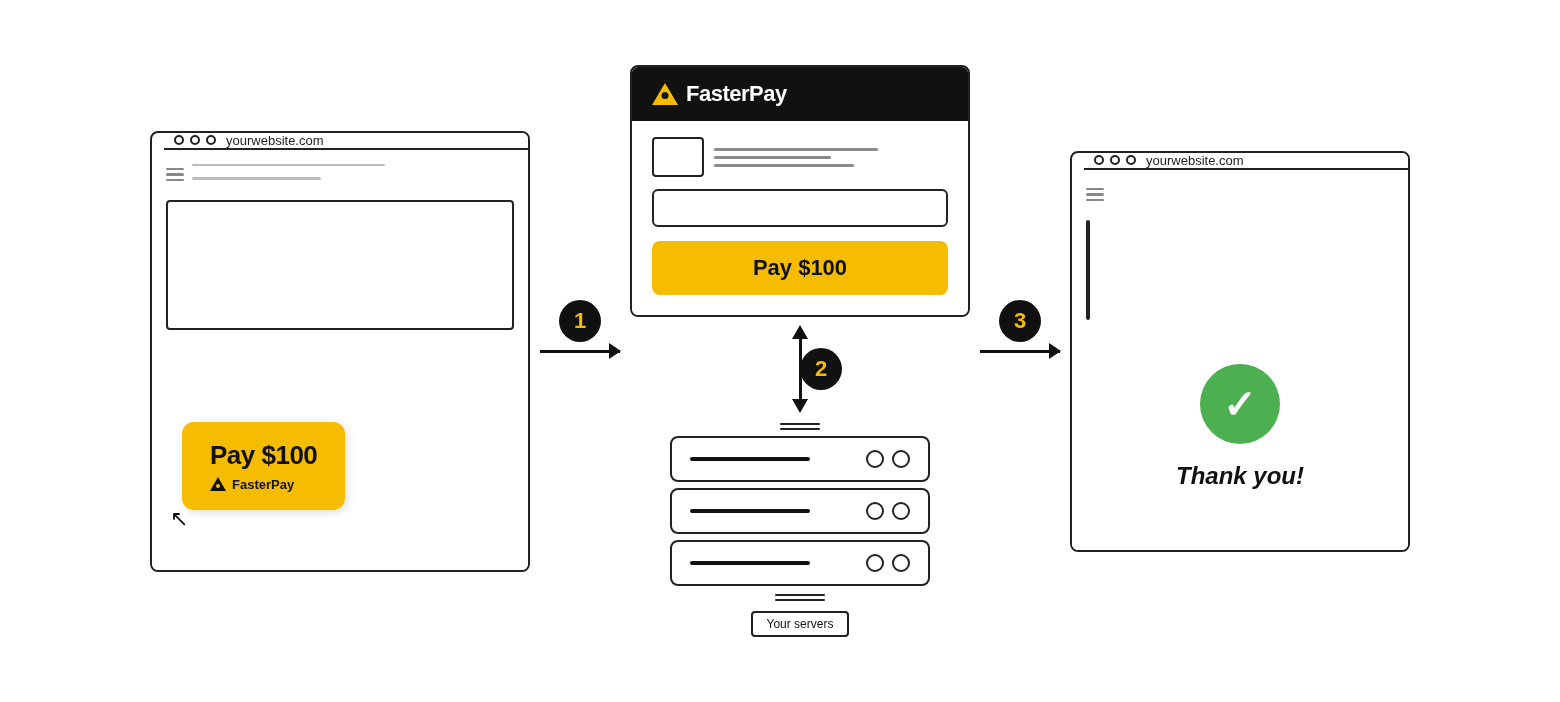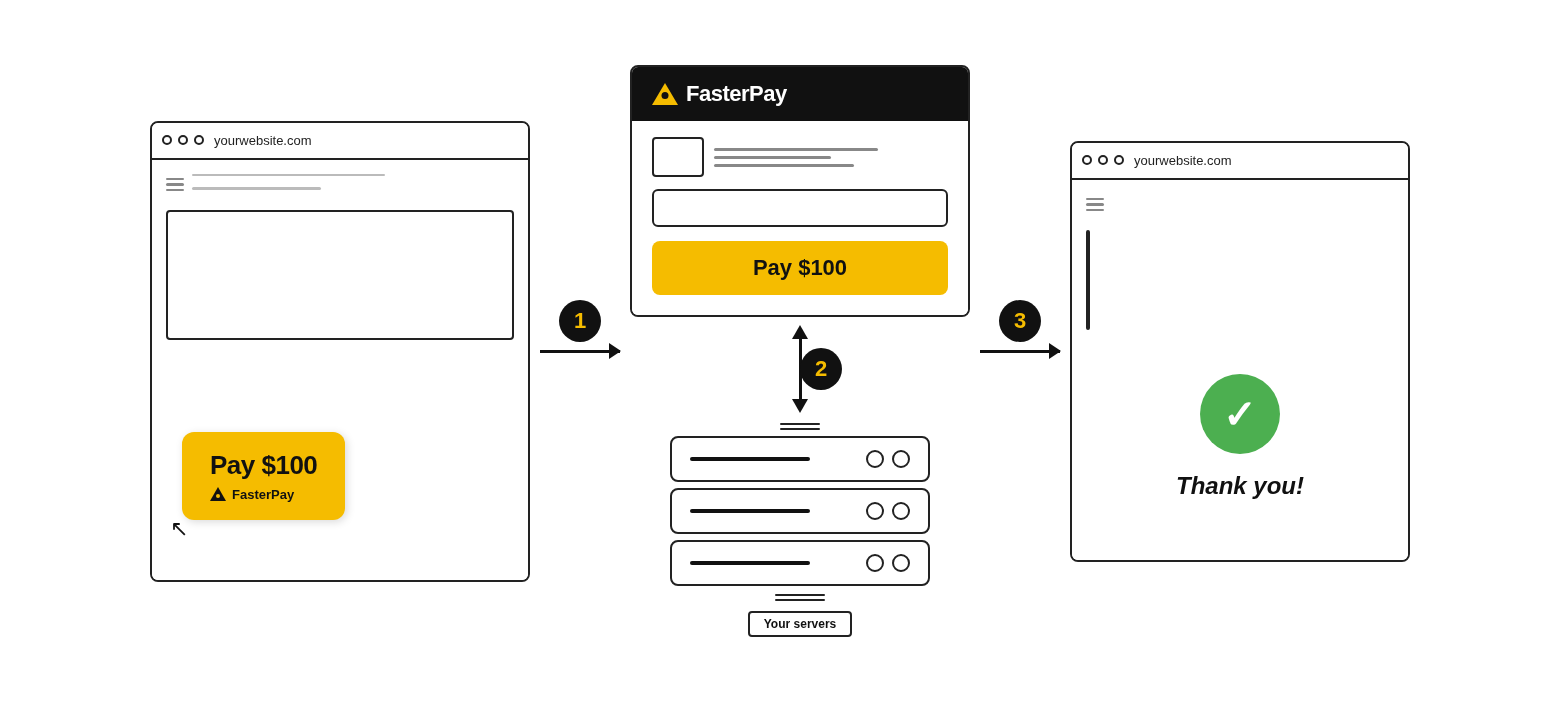--- a/index.html
+++ b/index.html
@@ -26,24 +26,25 @@
     .browser {
       border: 2.5px solid #222;
       border-radius: 8px;
       overflow: hidden;
       background: #fff;
       flex-shrink: 0;
     }
     .browser-bar {
       background: #fff;
       border-bottom: 2px solid #222;
-      padding: 10px 10px;
+      padding: 0 10px;
       display: flex;
       align-items: center;
       gap: 6px;
+      margin-left: 12px;
     }
     .browser-dot {
       width: 10px; height: 10px;
       border-radius: 50%;
       border: 2px solid #222;
       background: #fff;
       display: inline-block;
     }
     .browser-url {
       font-size: 13px;
@@ -275,21 +276,21 @@
       width: 18px; height: 18px;
       border-radius: 50%;
       border: 2.5px solid #222;
       background: #fff;
     }
     .servers-label-box {
       border: 2px solid #222;
       border-radius: 4px;
       padding: 4px 14px;
       font-size: 12px;
-      font-weight: 700;
+      font-weight: 400;
       color: #111;
       background: #fff;
       margin-top: 4px;
     }
     .servers-base-lines {
       display: flex;
       flex-direction: column;
       align-items: center;
       gap: 3px;
       margin-top: 2px;

